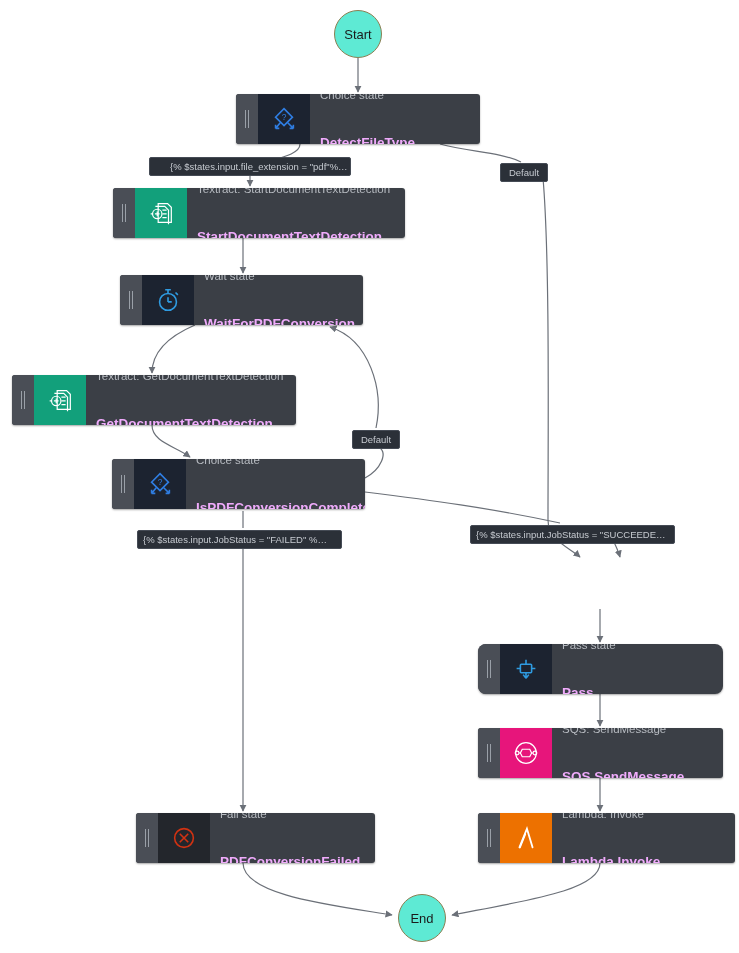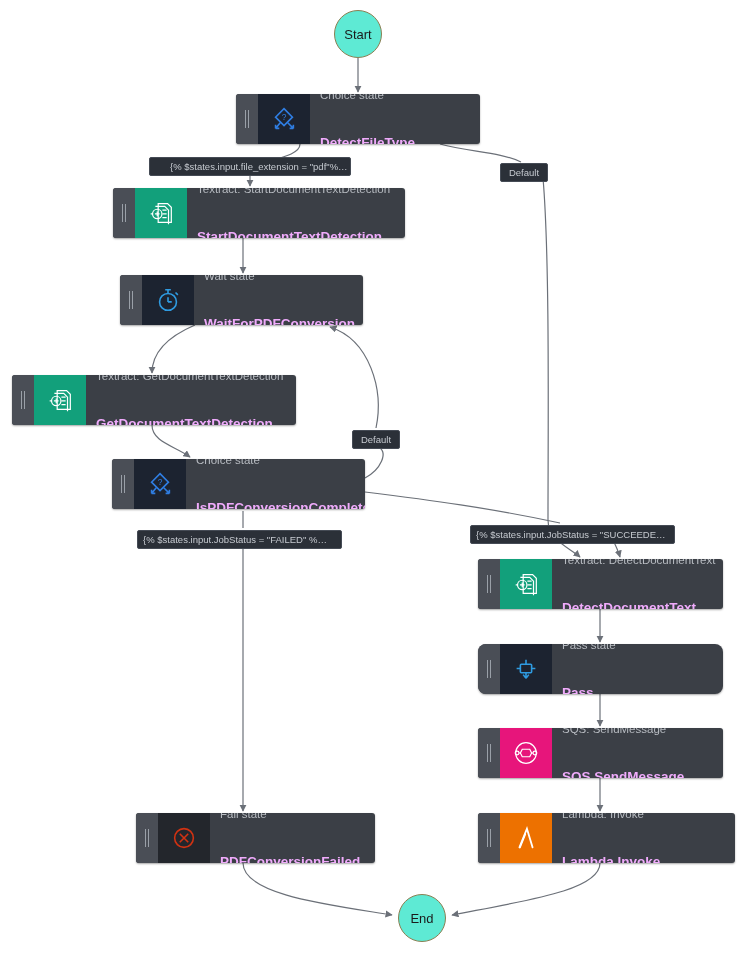--- a/index.html
+++ b/index.html
@@ -281,39 +281,20 @@
         <path d="M12 20 L7 26 M7 26 L11 26 M7 26 L7 22"></path>
         <path d="M20 20 L26 26 M26 26 L22 26 M26 26 L26 22"></path>
       </svg>
     </div>
     <div class="labels">
       <div class="kind">Choice state</div>
       <div class="title">IsPDFConversionComplete</div>
     </div>
   </div>
 
-  <div class="node" style="left:478px; top:559px; width:245px;">
-    <div class="grip">
-        <i></i>
-        <i></i>
-      </div>
-    <div class="iconbox ib-textract">
-      <svg width="30" height="30" viewBox="0 0 32 32" fill="none" stroke="#ffffff" stroke-width="1.3">
-        <path d="M13 6 H23 L27 10 V26 H13 Z"></path>
-        <path d="M10 9 H20 L24 13 V28"></path>
-        <circle cx="12" cy="17" r="5"></circle>
-        <path d="M9.5 17 H14.5 M12 14.5 V19.5"></path>
-        <path d="M5 17 H7 M17.5 13 H22 M17.5 17 H22 M17.5 21 H22"></path>
-      </svg>
-    </div>
-    <div class="labels">
-      <div class="kind">Textract: DetectDocumentText</div>
-      <div class="title">DetectDocumentText</div>
-    </div>
-  </div>
 
   <div class="node" style="left:478px; top:644px; width:245px;border-radius:8px;">
     <div class="grip">
         <i></i>
         <i></i>
       </div>
     <div class="iconbox ib-pass">
       <svg width="30" height="30" viewBox="0 0 32 32" fill="none" stroke="#2f9be1" stroke-width="1.7">
         <rect x="10" y="11" width="12" height="9" rx="1"></rect>
         <path d="M16 6 V11 M16 20 V26 M16 26 L13 22 M16 26 L19 22"></path>

